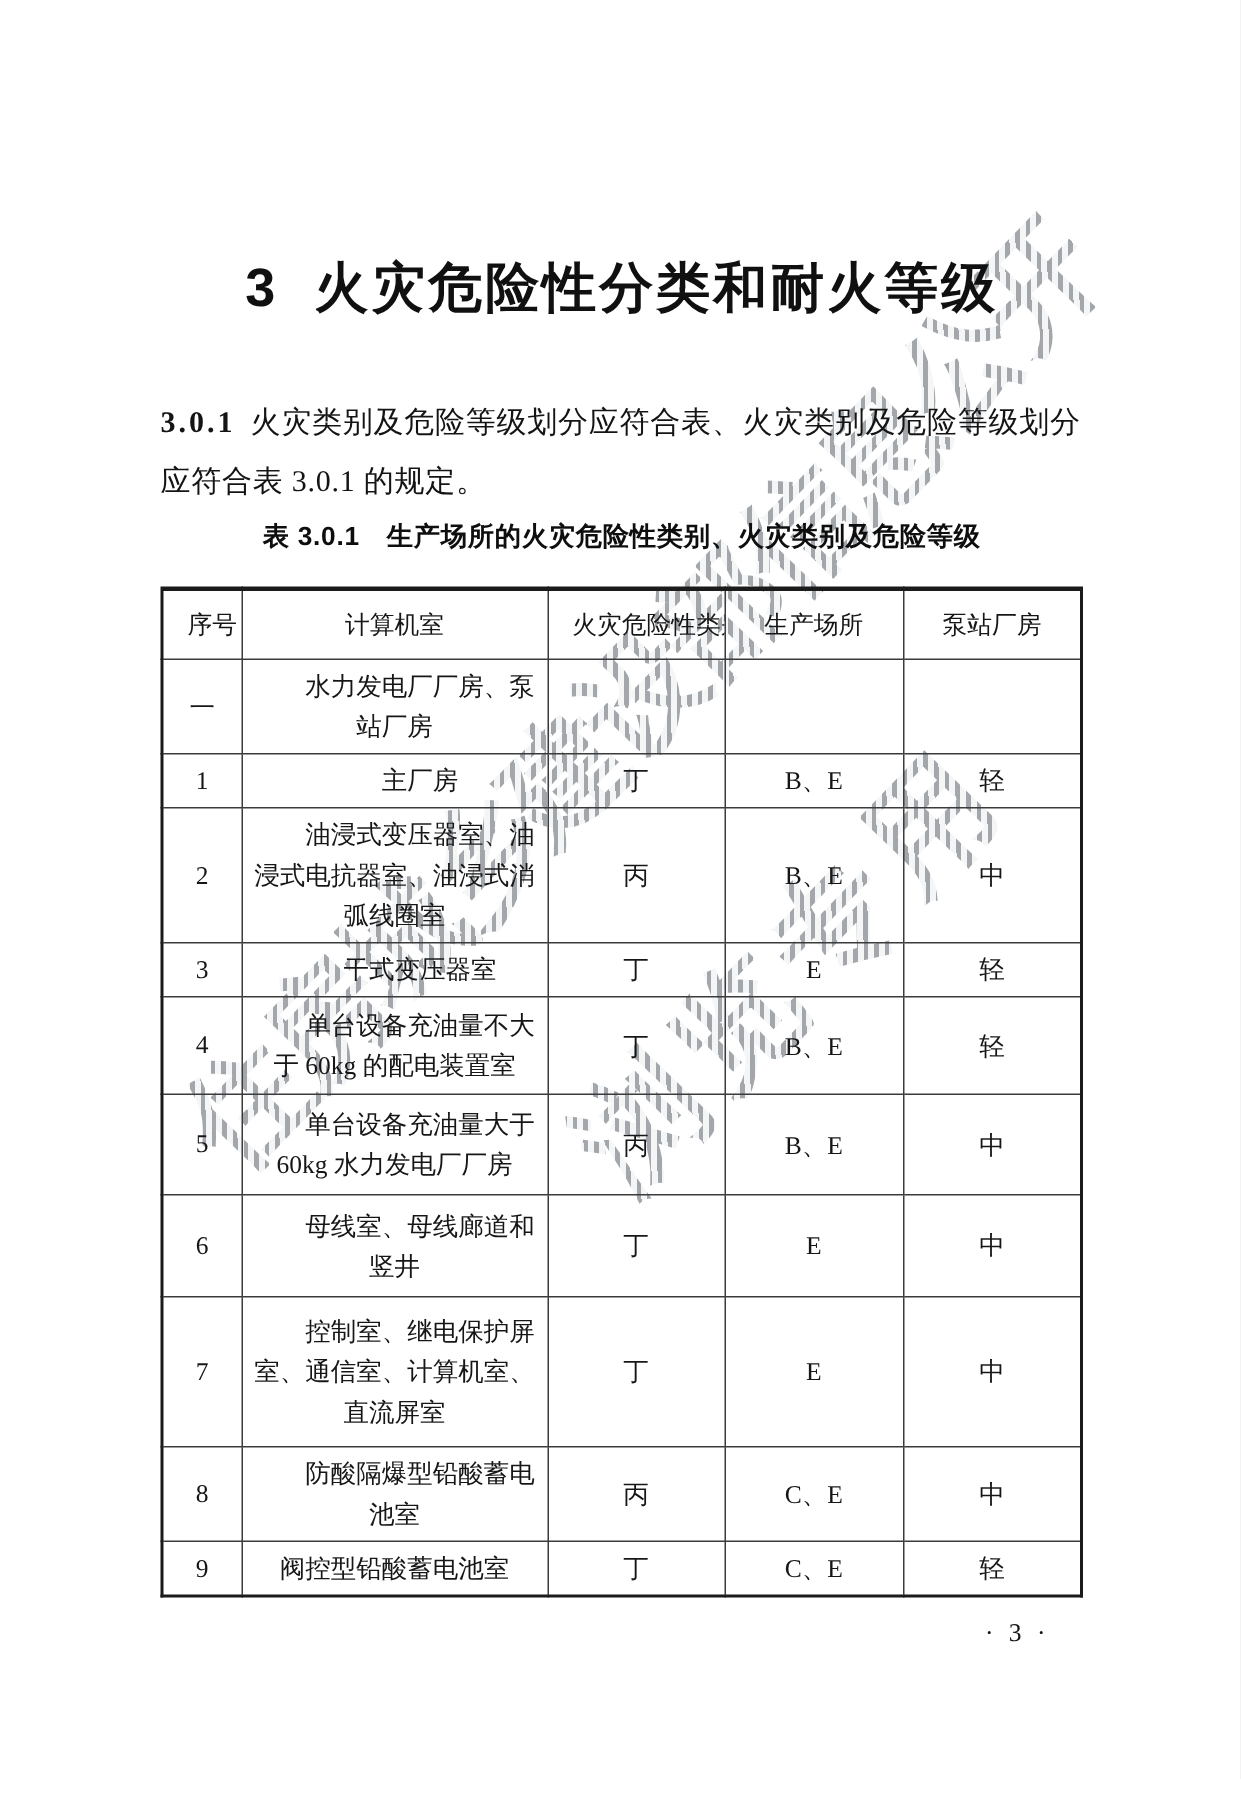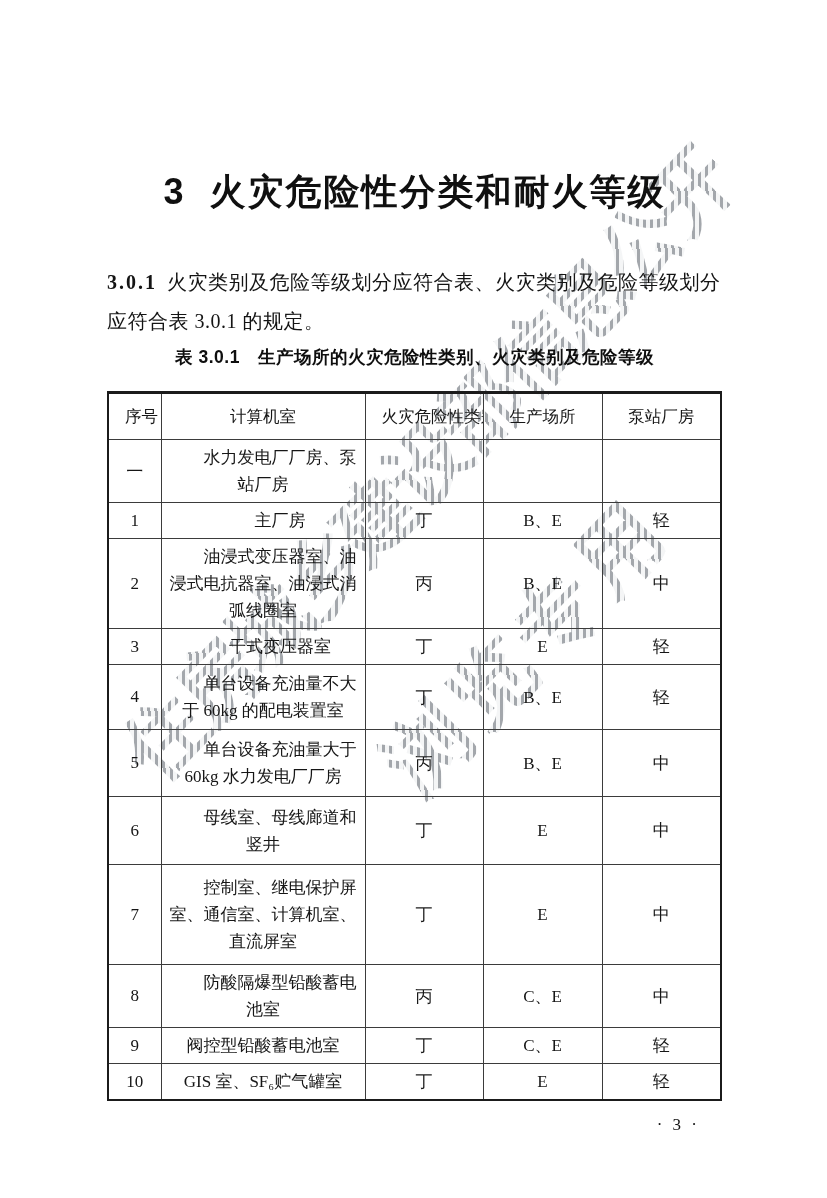--- a/index.html
+++ b/index.html
@@ -224,26 +224,19 @@
             <td>C、E</td>
             <td>中</td>
           </tr>
           <tr>
             <td>9</td>
             <td class="place">阀控型铅酸蓄电池室</td>
             <td>丁</td>
             <td>C、E</td>
             <td>轻</td>
           </tr>
-          <tr>
-            <td>10</td>
-            <td class="place">GIS 室、SF₆贮气罐室</td>
-            <td>丁</td>
-            <td>E</td>
-            <td>轻</td>
-          </tr>
         </tbody>
     </table>
 
     <div class="page-number">· 3 ·</div>
 
   </div>
 </div>
 
 </body></html>

